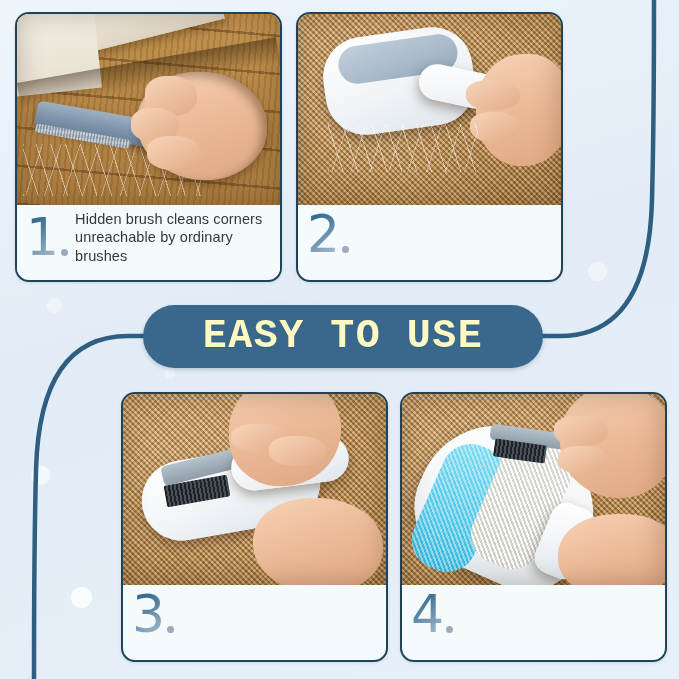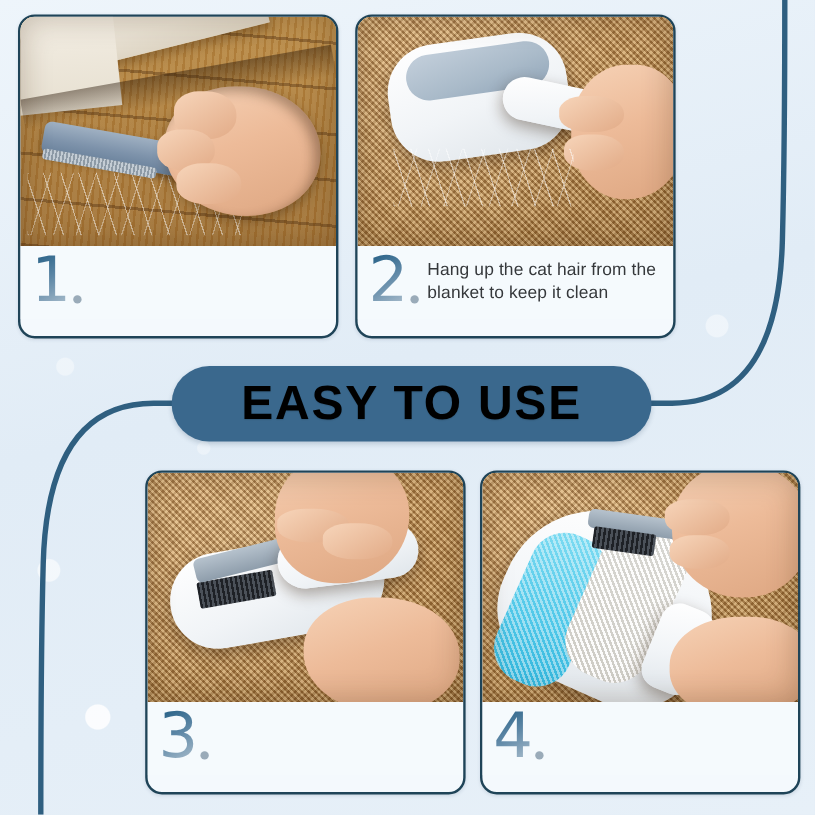--- a/index.html
+++ b/index.html
@@ -88,25 +88,25 @@
   
   .banner{
     position:absolute;left:143px;top:305px;width:400px;height:63px;
     background:#3a688d;
     border-radius:32px;
     display:flex;align-items:center;justify-content:center;
     box-shadow:0 2px 4px rgba(25,55,85,.2);
     z-index:5;
   }
   .banner-text{
-    color:#000000;
+    color:#fef9c3;
     font-size:40px;
     font-weight:bold;
     letter-spacing:1.5px;
-    font-family:Liberation Sans, sans-serif;
+    font-family:Liberation Mono, monospace;
     text-shadow:0 1px 1px rgba(0,0,0,.12);
   }
 
   
   .scene{position:absolute;inset:0;}
   .wood-real{
     position:absolute;inset:0;
     background-color:#b07f3e;
     background-image:
       repeating-linear-gradient(5deg, rgba(78,45,14,.40) 0 2.5px, rgba(0,0,0,0) 2.5px 38px),
@@ -221,20 +221,21 @@
           <div class="finger" style="left:10px;top:64px;width:54px;height:34px;"></div>
         </div>
         <div class="fade-edge"></div>
       </div>
     </div>
     <div class="card-cap">
       <div class="num-wrap">
         <span class="num">1</span>
         <span class="num-dot"></span>
       </div>
+      <div class="cap-text">Hidden brush cleans corners unreachable by ordinary brushes</div>
     </div>
   </div>
 
   <div class="card" id="card2">
     <div class="card-photo">
       <div class="scene">
         <div class="carpet"></div>
         <div class="tool-white" style="left:26px;top:18px;width:150px;height:98px;transform:rotate(-8deg);"></div>
         <div class="pad-grey" style="left:40px;top:26px;width:120px;height:38px;transform:rotate(-8deg);"></div>
         <div class="tool-white" style="left:120px;top:60px;width:130px;height:36px;border-radius:20px;transform:rotate(12deg);"></div>
@@ -244,21 +245,20 @@
         </div>
         <div class="hairs" style="left:30px;top:110px;width:150px;height:48px;"></div>
         <div class="fade-edge"></div>
       </div>
     </div>
     <div class="card-cap">
       <div class="num-wrap">
         <span class="num">2</span>
         <span class="num-dot"></span>
       </div>
-      <div class="cap-text">Hang up the cat hair from the blanket to keep it clean</div>
     </div>
   </div>
 
   <div class="banner">
     <span class="banner-text">EASY TO USE</span>
   </div>
 
   <div class="card" id="card3">
     <div class="card-photo">
       <div class="scene">

